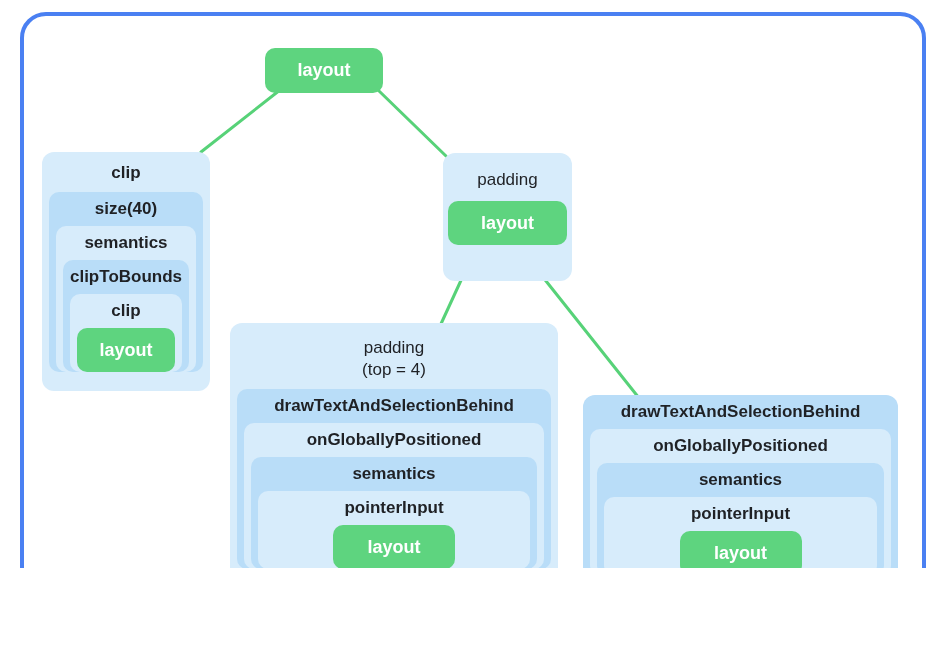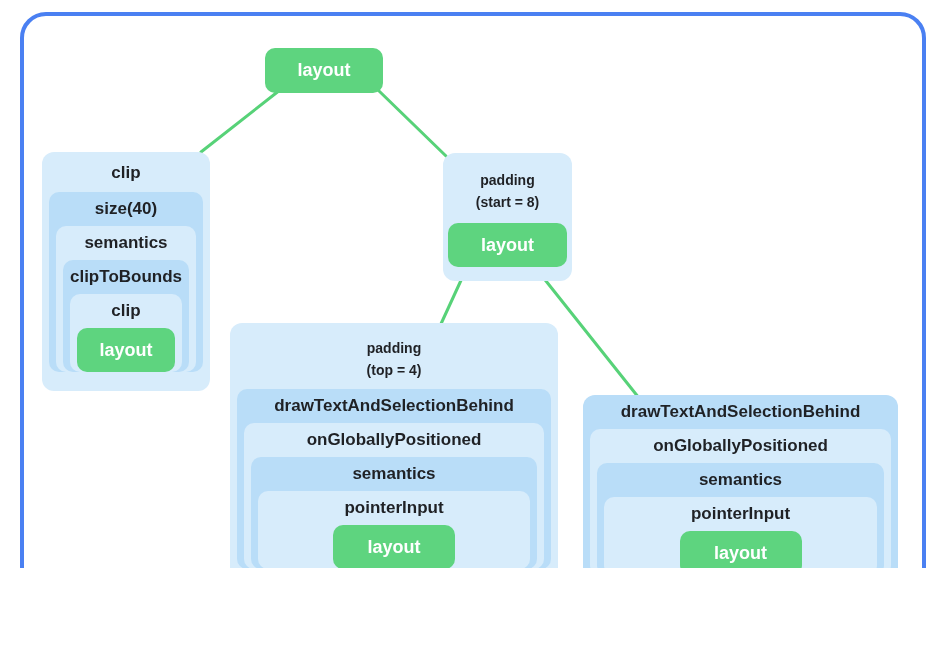--- a/index.html
+++ b/index.html
@@ -30,21 +30,21 @@
   .label{
     font-weight:700;font-size:17px;color:var(--label-text);
     text-align:center;line-height:20px;padding:7px 4px;white-space:nowrap;
   }
   .title1{
     font-weight:700;font-size:17px;color:var(--label-text);
     text-align:center;line-height:21px;padding:10px 4px 9px;white-space:nowrap;
   }
   .title2{padding:14px 4px 8px;}
   .title2 .tl{
-    font-weight:700;font-size:14px;color:var(--label-text);
+    font-weight:400;font-size:17px;color:var(--label-text);
     text-align:center;line-height:22px;white-space:nowrap;
   }
   .leaf-btn{
     background:var(--node-green);color:var(--leaf-text);
     font-weight:700;font-size:18px;border-radius:10px;height:44px;
     display:flex;align-items:center;justify-content:center;white-space:nowrap;
   }
   .leaf-full{margin:0 7px 7px;}
   .leaf-centered{width:122px;margin:0 auto 7px;}
   .node-root{position:absolute;left:265px;top:48px;width:118px;height:45px;z-index:2;}
@@ -84,21 +84,20 @@
             <div class="leaf-btn leaf-full">layout</div>
           </div>
         </div>
       </div>
     </div>
   </div>
 
   <div class="group light" id="g-pad-start">
     <div class="title2">
       <div class="tl">padding</div>
-      <div class="tl">(start = 8)</div>
     </div>
     <div class="leaf-btn">layout</div>
   </div>
 
   <div class="group light" id="g-pad-top">
     <div class="title2">
       <div class="tl">padding</div>
       <div class="tl">(top = 4)</div>
     </div>
     <div class="box medium">

